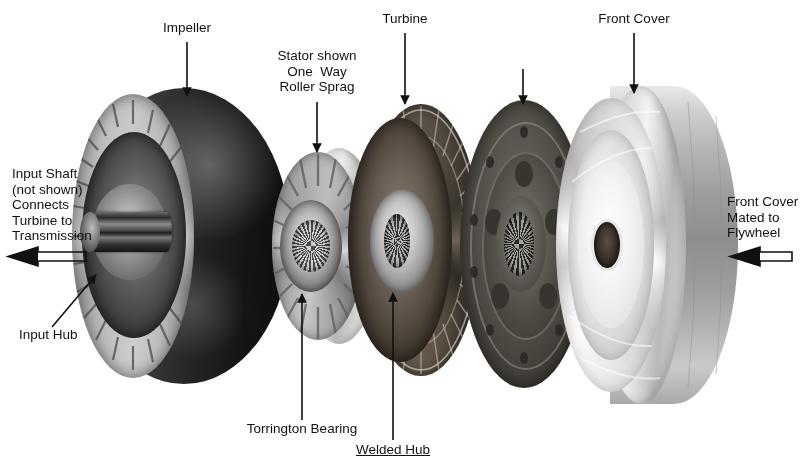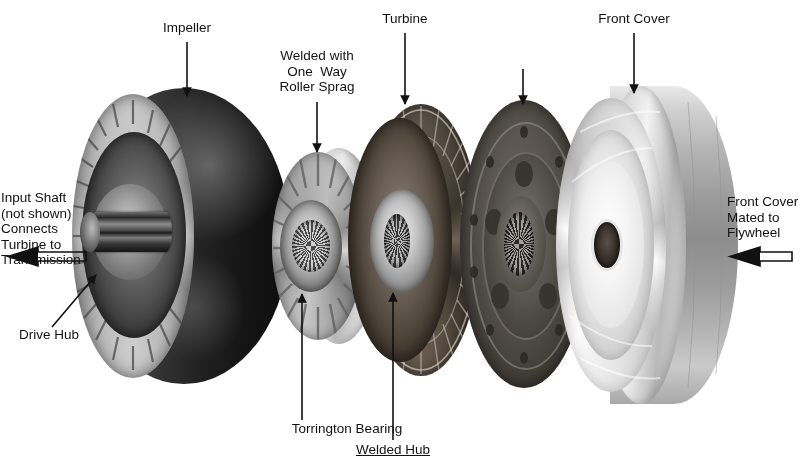--- a/index.html
+++ b/index.html
@@ -327,38 +327,38 @@
       <path d="M38 247 L8 256.5 L38 266 Z" fill="#111"></path>
     </g>
     <g>
       <path d="M792 252 L760 252 L760 247 L730 256.5 L760 266 L760 261 L792 261 Z" fill="none" stroke="#111" stroke-width="1.6" stroke-linejoin="miter"></path>
       <path d="M760 247 L730 256.5 L760 266 Z" fill="#111"></path>
     </g>
   </svg>
 
   <div class="lbl c" style="left:187px;top:20px;">Impeller</div>
 
-  <div class="lbl c" style="left:317px;top:48px;">Welded with
+  <div class="lbl c" style="left:317px;top:48px;">Stator shown
 One  Way
 Roller Sprag</div>
 
   <div class="lbl c" style="left:405px;top:11px;">Turbine</div>
 
 
   <div class="lbl c" style="left:634px;top:11px;">Front Cover</div>
 
-  <div class="lbl l" style="left:1px;top:166px;margin-top:24px;">Input Shaft
+  <div class="lbl l" style="left:12px;top:166px;">Input Shaft
 (not shown)
 Connects
 Turbine to
 Transmission</div>
 
   <div class="lbl l" style="left:727px;top:194px;">Front Cover
 Mated to
 Flywheel</div>
 
-  <div class="lbl l" style="left:19px;top:327px;">Drive Hub</div>
-
-  <div class="lbl c" style="left:302px;top:421px;margin-left:45px;">Torrington Bearing</div>
+  <div class="lbl l" style="left:19px;top:327px;">Input Hub</div>
+
+  <div class="lbl c" style="left:302px;top:421px;">Torrington Bearing</div>
 
   <div class="lbl c" style="left:393px;top:442px;text-decoration:underline;">Welded Hub</div>
 
 </div>
 
 </body></html>

